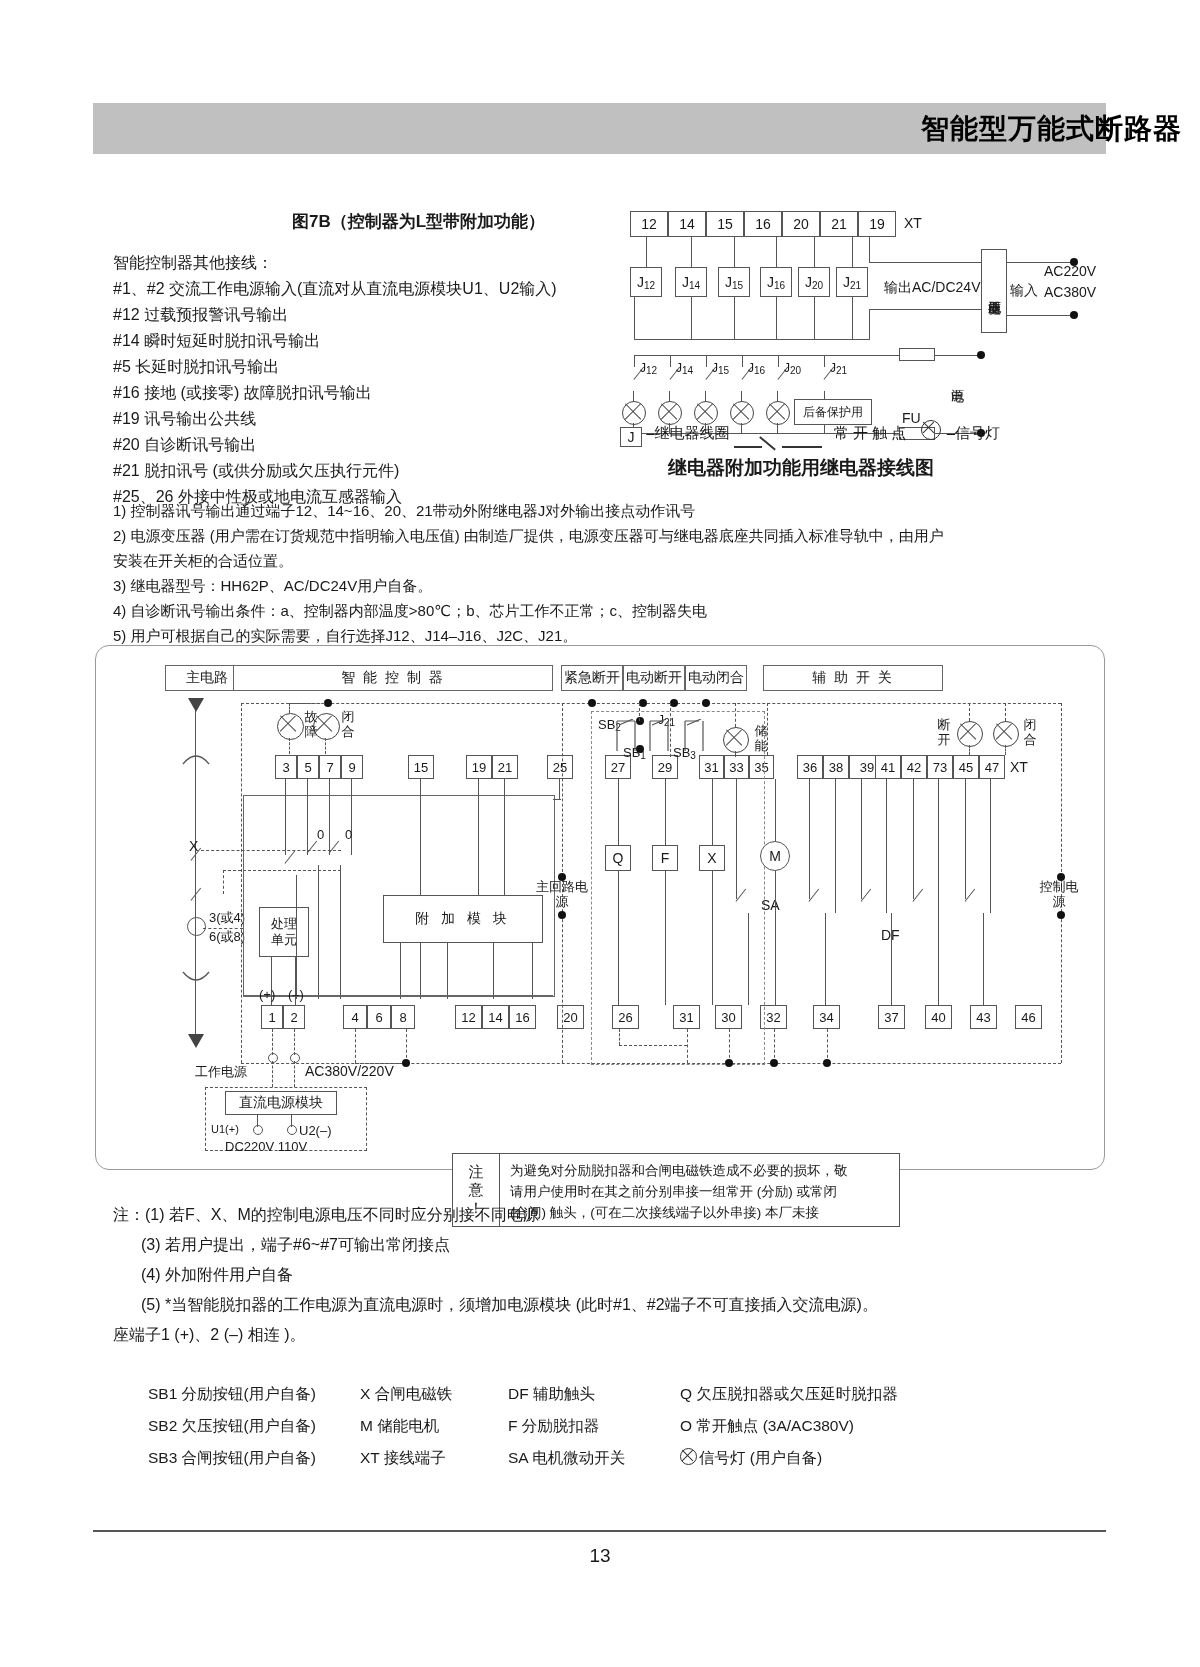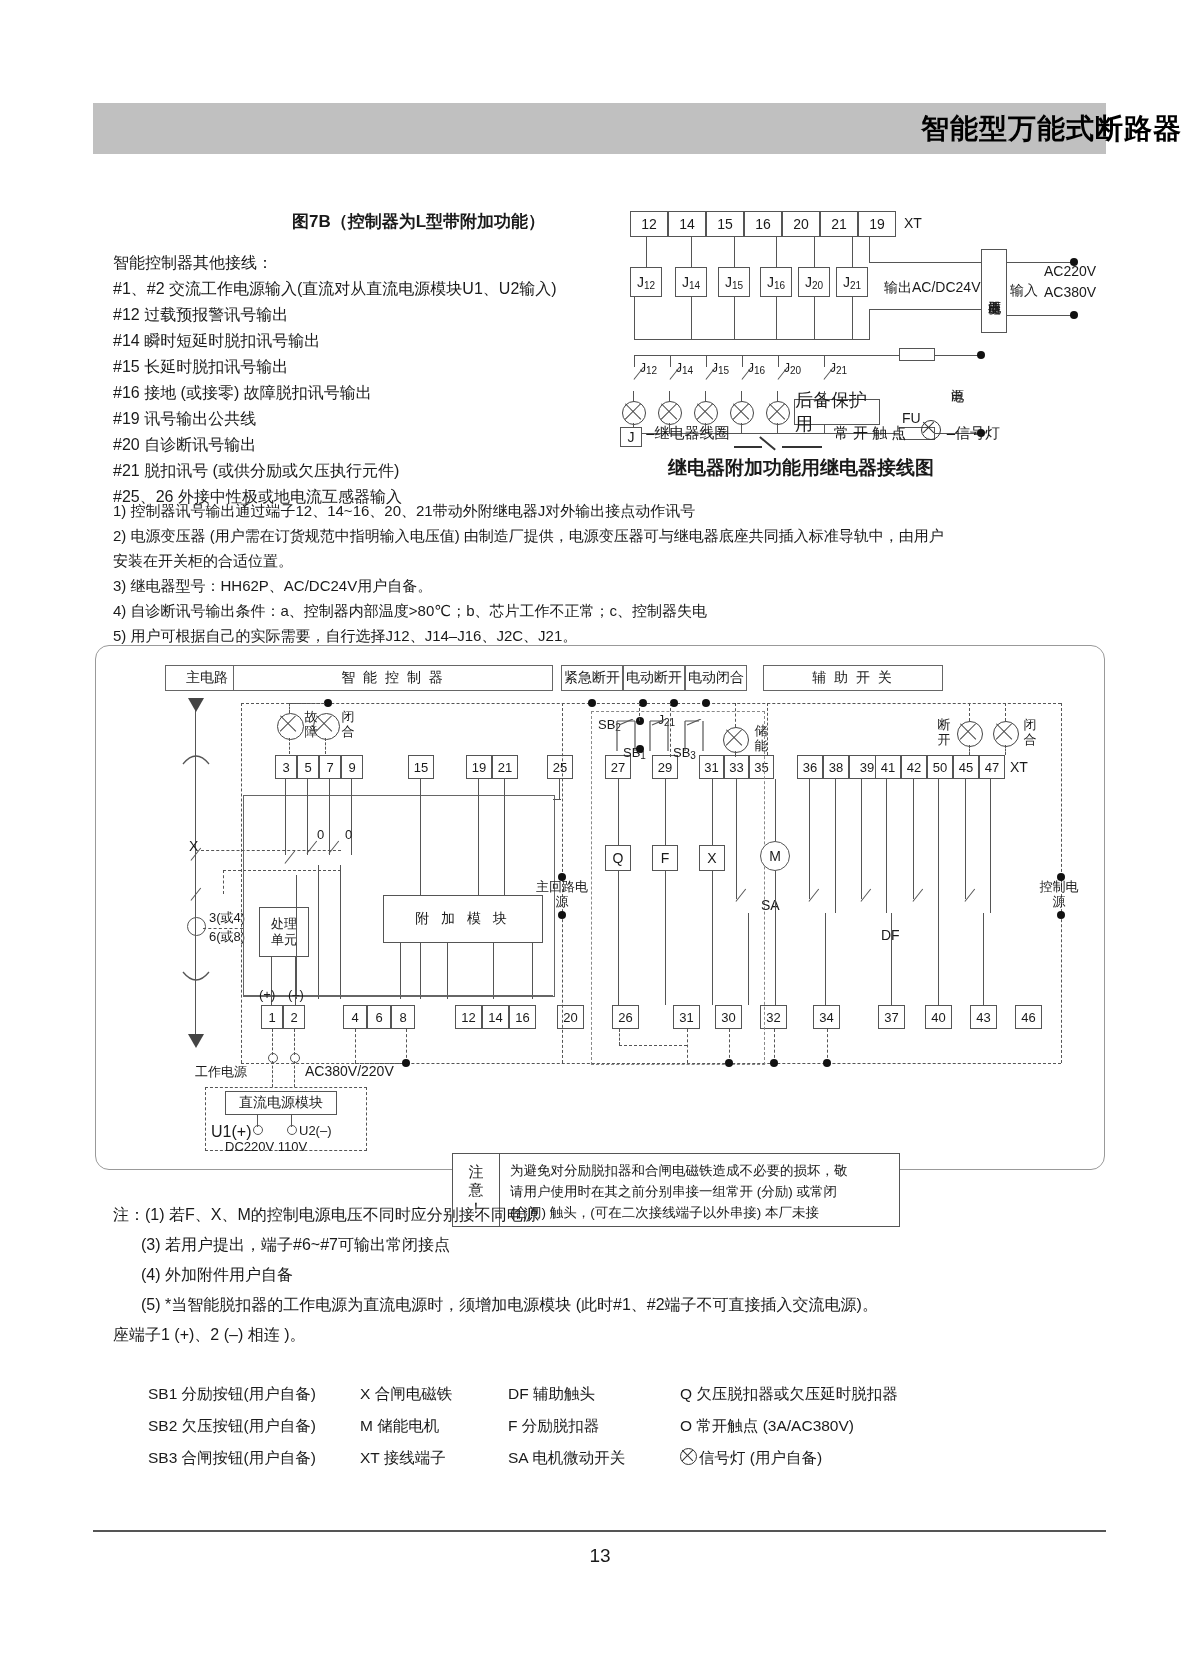--- a/index.html
+++ b/index.html
@@ -120,21 +120,21 @@
   <div class="header-bar"></div>
   <div class="header-title">智能型万能式断路器</div>
 
   <div class="t fig-title">图7B（控制器为L型带附加功能）</div>
 
   <div class="t lead">
     <div>智能控制器其他接线：</div>
     <div>#1、#2 交流工作电源输入(直流对从直流电源模块U1、U2输入)</div>
     <div>#12 过载预报警讯号输出</div>
     <div>#14 瞬时短延时脱扣讯号输出</div>
-    <div>#15 长延时脱扣讯号输出</div>
+    <div>#5 长延时脱扣讯号输出</div>
     <div>#16 接地 (或接零) 故障脱扣讯号输出</div>
     <div>#19 讯号输出公共线</div>
     <div>#20 自诊断讯号输出</div>
     <div>#21 脱扣讯号 (或供分励或欠压执行元件)</div>
     <div>#25、26 外接中性极或地电流互感器输入</div>
   </div>
 
   <div class="relay">
 
     <div class="box" style="left:18px;top:6px;width:38px;height:26px;">12</div>
@@ -224,21 +224,21 @@
     <div class="lamp" style="left:46px;top:196px;"></div>
     <div class="lamp" style="left:82px;top:196px;"></div>
     <div class="lamp" style="left:118px;top:196px;"></div>
     <div class="lamp" style="left:154px;top:196px;"></div>
     <div class="ln vl" style="left:21px;top:186px;height:10px;"></div>
     <div class="ln vl" style="left:57px;top:186px;height:10px;"></div>
     <div class="ln vl" style="left:93px;top:186px;height:10px;"></div>
     <div class="ln vl" style="left:129px;top:186px;height:10px;"></div>
     <div class="ln vl" style="left:165px;top:186px;height:10px;"></div>
 
-    <div class="box" style="left:182px;top:194px;width:86px;height:26px;font-size:18px;">后备保护用</div>
+    <div class="box" style="left:182px;top:194px;width:78px;height:26px;font-size:12px;">后备保护用</div>
     <div class="ln vl" style="left:212px;top:186px;height:8px;"></div>
 
     <div class="ln hl" style="left:21px;top:228px;width:266px;"></div>
     <div class="ln vl" style="left:21px;top:218px;height:10px;"></div>
     <div class="ln vl" style="left:57px;top:218px;height:10px;"></div>
     <div class="ln vl" style="left:93px;top:218px;height:10px;"></div>
     <div class="ln vl" style="left:129px;top:218px;height:10px;"></div>
     <div class="ln vl" style="left:165px;top:218px;height:10px;"></div>
     <div class="ln vl" style="left:212px;top:220px;height:8px;"></div>
 
@@ -345,21 +345,21 @@
     <div class="term" style="left:557px;top:110px;width:26px;">29</div>
     <div class="term" style="left:604px;top:110px;width:25px;">31</div>
     <div class="term" style="left:629px;top:110px;width:25px;">33</div>
     <div class="term" style="left:654px;top:110px;width:25px;">35</div>
 
     <div class="term" style="left:702px;top:110px;width:26px;">36</div>
     <div class="term" style="left:728px;top:110px;width:26px;">38</div>
     <div class="term" style="left:754px;top:110px;width:36px;">39</div>
     <div class="term" style="left:780px;top:110px;width:26px;">41</div>
     <div class="term" style="left:806px;top:110px;width:26px;">42</div>
-    <div class="term" style="left:832px;top:110px;width:26px;">50</div>
+    <div class="term" style="left:832px;top:110px;width:26px;">73</div>
     <div class="term" style="left:858px;top:110px;width:26px;">45</div>
     <div class="term" style="left:884px;top:110px;width:26px;">47</div>
     <div class="lbl" style="left:915px;top:114px;font-size:14px;">XT</div>
 
     <div style="position:absolute;left:148px;top:150px;width:310px;height:200px;border:1.2px solid #666;"></div>
     <div class="comp" style="left:164px;top:262px;width:50px;height:50px;font-size:13px;line-height:16px;flex-direction:column;">
       <span>处理</span>
         <span>单元</span>
     </div>
     <div class="comp" style="left:288px;top:250px;width:160px;height:48px;font-size:14px;letter-spacing:4px;">附 加 模 块</div>
@@ -426,21 +426,21 @@
     <div class="dline dh" style="left:260px;top:418px;width:52px;"></div>
     <div class="dline dv" style="left:311px;top:384px;height:34px;"></div>
     <div class="dot" style="left:307px;top:414px;"></div>
 
     <div style="position:absolute;left:110px;top:442px;width:160px;height:62px;border:1.3px dashed #555;"></div>
     <div class="comp" style="left:130px;top:446px;width:112px;height:24px;font-size:14px;">直流电源模块</div>
     <div class="sl slv" style="left:162px;top:470px;height:12px;"></div>
     <div class="sl slv" style="left:196px;top:470px;height:12px;"></div>
     <div style="position:absolute;left:158px;top:480px;width:8px;height:8px;border:1.3px solid #555;border-radius:50%;"></div>
     <div style="position:absolute;left:192px;top:480px;width:8px;height:8px;border:1.3px solid #555;border-radius:50%;"></div>
-    <div class="lbl" style="left:116px;top:478px;font-size:16px;">U1(+)</div>
+    <div class="lbl" style="left:116px;top:478px;font-size:11px;">U1(+)</div>
     <div class="lbl" style="left:204px;top:478px;font-size:13px;">U2(–)</div>
     <div class="lbl" style="left:130px;top:494px;font-size:13px;">DC220V  110V</div>
 
     <div class="dline dv" style="left:467px;top:58px;height:360px;"></div>
     <div class="dot" style="left:463px;top:228px;"></div>
     <div class="dot" style="left:463px;top:266px;"></div>
     <div class="lbl2" style="left:438px;top:234px;width:58px;">
       <span>主回路电源</span>
     </div>
 

